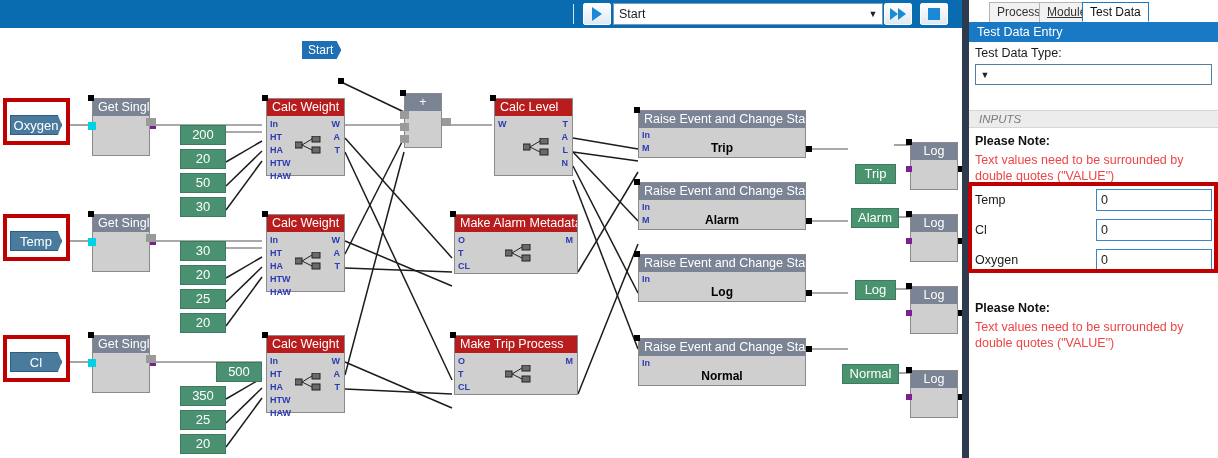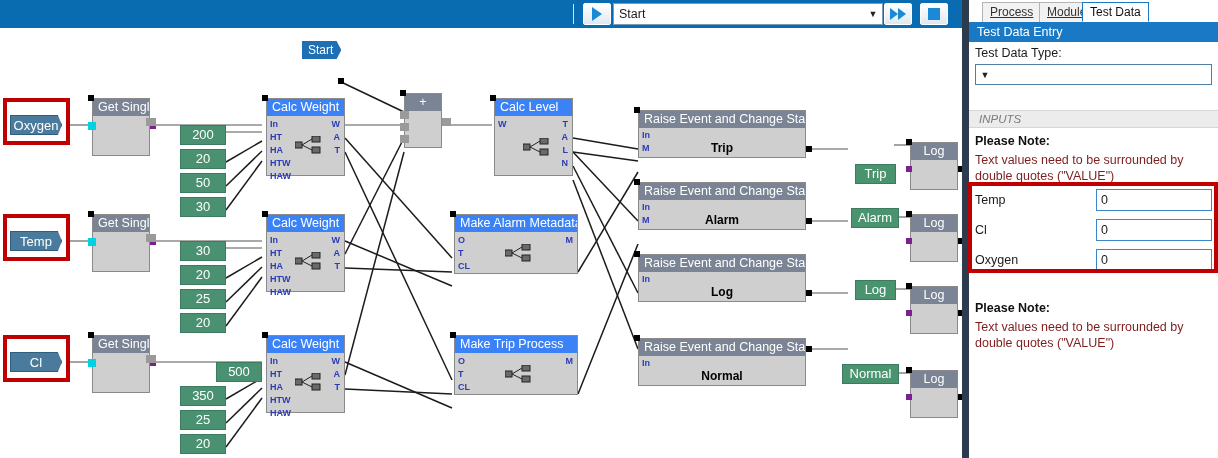--- a/index.html
+++ b/index.html
@@ -24,21 +24,21 @@
   #combo .cd{width:18px;text-align:center;font-size:9px;color:#222;}
 
   
   #canvas{position:absolute;left:0;top:28px;width:962px;height:430px;background:#fff;overflow:hidden;}
   #svgwires{position:absolute;left:0;top:0;width:962px;height:430px;}
 
   
   .node{position:absolute;box-sizing:border-box;border:1px solid #8a8a8a;background:#cfcfcf;}
   .node .hdr{height:17px;box-sizing:border-box;color:#fff;font-size:12.5px;
              line-height:17px;padding-left:5px;white-space:nowrap;overflow:hidden;}
-  .hdr.navy{background:#3b82f6;}
+  .hdr.navy{background:#b91c1c;}
   .hdr.grey{background:#7a8494;}
   .node .body{position:relative;width:100%;}
   .pin{position:absolute;font-size:9px;color:#2b3bb5;font-weight:bold;line-height:9px;}
   .nodetitle{position:absolute;width:100%;text-align:center;font-size:12px;font-weight:bold;color:#000;}
 
   
   .dot{position:absolute;width:6px;height:6px;background:#000;}
   .dot.cyan{background:#00d2e6;}
   .dot.purple{background:#7d1f8f;}
   .dot.grey{background:#9a9a9a;}
@@ -74,21 +74,21 @@
          color:#fff;font-size:12.5px;line-height:20px;padding-left:8px;box-sizing:border-box;}
   #tdtypelbl{position:absolute;left:6px;top:46px;font-size:12.5px;color:#1b1b1b;}
   #tdselect{position:absolute;left:6px;top:64px;width:237px;height:21px;box-sizing:border-box;
             background:#fff;border:1px solid #4f7fa5;display:flex;align-items:center;}
   #tdselect .v{flex:1;padding-left:5px;font-size:12.5px;color:#1b1b1b;}
   #tdselect .d{width:18px;text-align:center;font-size:9px;color:#222;}
   .sectionbar{position:absolute;left:0;width:249px;height:18px;background:#ececec;
               border-top:1px solid #d6d6d6;border-bottom:1px solid #d6d6d6;box-sizing:border-box;
               font-style:italic;font-size:11.5px;color:#7a7a7a;line-height:17px;padding-left:10px;}
   .pn{position:absolute;left:6px;font-size:12.5px;font-weight:bold;color:#111;}
-  .pt{position:absolute;left:6px;font-size:12.5px;color:#7f1d1d;width:240px;line-height:16px;}
+  .pt{position:absolute;left:6px;font-size:12.5px;color:#ef4444;width:240px;line-height:16px;}
   .frow{position:absolute;left:0;width:249px;height:30px;}
   .frow .fl{position:absolute;left:6px;top:7px;font-size:12.5px;color:#1b1b1b;}
   .frow .fi{position:absolute;left:127px;top:3px;width:116px;height:22px;box-sizing:border-box;
             background:#fff;border:1px solid #3a86c8;font-size:12.5px;color:#1b1b1b;
             padding-left:4px;line-height:20px;}
   #panelredbox{position:absolute;left:-1px;top:182px;width:250px;height:91px;
                border:4px solid #c00000;box-sizing:border-box;}
   #vscroll{position:absolute;left:964px;top:380px;width:3px;height:26px;background:#9fb0bf;}
 </style>
 </head>
@@ -422,21 +422,21 @@
   <div class="dot purple" style="left:906px;top:366px;"></div>
   <div class="dot" style="left:958px;top:366px;"></div>
 
 </div>
 
 <div id="vscroll"></div>
 <div id="divider"></div>
 
 <div id="panel">
   <div id="tabs">
-    <div class="tab" style="left:13px;text-decoration:underline;">Process</div>
+    <div class="tab" style="left:20px;">Process</div>
     <div class="tab" style="left:70px;text-decoration:underline;">Module</div>
     <div class="tab active" style="left:113px;">Test Data</div>
   </div>
 
   <div id="tdhdr">Test Data Entry</div>
   <div id="tdtypelbl">Test Data Type:</div>
   <div id="tdselect">
     <span class="d">▼</span>
   </div>
 

